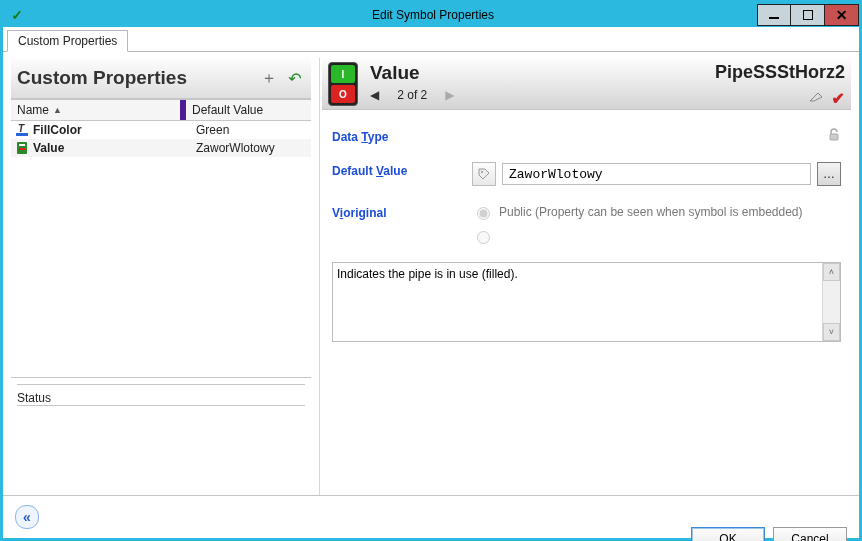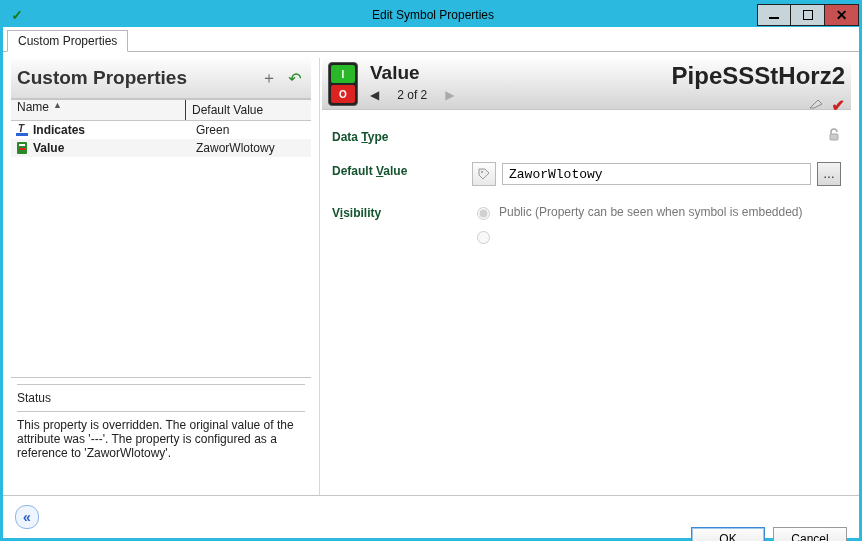--- a/index.html
+++ b/index.html
@@ -139,23 +139,24 @@
     background: #f5f5f5;
     border-top: 1px solid #c6c6c6;
     border-bottom: 1px solid #c6c6c6;
     font-size: 12px;
     height: 20px;
     align-items: center;
   }
   .grid-head .col1 {
     width: 175px;
     padding-left: 6px;
-    border-right: 1px solid #4c1d95;
+    border-right: 6px solid #4c1d95;
     height: 100%;
     display: flex;
+    align-items: center;
     box-sizing: border-box;
   }
   .grid-head .col2 { padding-left: 6px; }
   .sort-arrow { font-size: 9px; margin-left: 4px; color: #555;}
 
   .grid-body {
     flex: 1;
     overflow: auto;
     border-bottom: 1px solid #c6c6c6;
   }
@@ -183,21 +184,20 @@
   .row .bold { font-weight: bold; }
   .row .c2.bold { font-weight: normal; }
 
   .status-box {
     border-top: 0;
     padding: 6px 6px 6px 6px;
     font-size: 12px;
     background: #fff;
   }
   .status-box .st-title {
-    margin-bottom: 6px;
   }
   .status-divider {
     height:1px;
     background:#c6c6c6;
     margin-bottom:6px;
   }
 
   
   .right-panel {
     flex: 1;
@@ -248,21 +248,21 @@
     gap: 18px;
     margin-top: 4px;
     font-size: 12px;
   }
   .rp-nav .arrow {
     font-size: 12px;
     color: #333;
     cursor: pointer;
   }
   .rp-symname {
-    font-size: 24px;
+    font-size: 18px;
     font-weight: bold;
     text-align: right;
   }
   .rp-actions {
     display: flex;
     gap: 8px;
     justify-content: flex-end;
     margin-top: 6px;
     font-size: 16px;
   }
@@ -276,21 +276,21 @@
   }
   .form-row {
     display: flex;
     align-items: flex-start;
     margin-bottom: 18px;
   }
   .form-row .lbl {
     width: 140px;
     font-size: 12px;
     font-weight: bold;
-    color: #14532d;
+    color: #1d4ed8;
     padding-top: 2px;
   }
   .form-row .lbl .ul { text-decoration: underline; }
   .form-row .ctl {
     flex: 1;
     display: flex;
     align-items: center;
     gap: 6px;
   }
   .select-dis {
@@ -452,21 +452,21 @@
         </div>
         <div class="grid-body">
           <div class="row">
             <div class="c1">
               <span class="ico">
                 <svg width="14" height="14">
                     <rect x="1" y="10" width="12" height="3" fill="#2a64d8"></rect>
                     <text x="3" y="9" font-size="10" font-style="italic" font-weight="bold" fill="#333">T</text>
                   </svg>
               </span>
-              <span class="bold">Indicates</span>
+              <span class="bold">FillColor</span>
             </div>
             <div class="c2 bold">Green</div>
           </div>
           <div class="row selected">
             <div class="c1">
               <span class="ico">
                 <svg width="14" height="14">
                     <rect x="2" y="1" width="10" height="12" rx="1" fill="#2a8a2a"></rect>
                     <rect x="4" y="3" width="6" height="2" fill="#fff"></rect>
                     <rect x="4" y="7" width="6" height="2" fill="#d22"></rect>
@@ -476,21 +476,20 @@
             </div>
             <div class="c2 bold">ZaworWlotowy</div>
           </div>
         </div>
       </div>
 
       <div class="status-box">
         <div class="status-divider"></div>
         <div class="st-title">Status</div>
         <div class="status-divider"></div>
-        <div>This property is overridden.  The original value of the attribute was '---'.  The property is configured as a reference to 'ZaworWlotowy'.</div>
       </div>
     </div>
 
     <div class="right-panel">
       <div class="rp-header">
         <div class="toggle-icon">
           <div class="seg top">I</div>
           <div class="seg bot">O</div>
         </div>
         <div class="rp-title-wrap">
@@ -541,36 +540,45 @@
                   <circle cx="5" cy="5" r="1" fill="#999"></circle>
                 </svg>
             </div>
             <input class="val-input" type="text" value="ZaworWlotowy" style="">
             <div class="ell-btn">…</div>
           </div>
         </div>
 
         <div class="form-row">
           <div class="lbl">
-            <span>V</span><span class="ul">i</span><span>sibility</span>
+            <span>V</span><span class="ul">i</span><span>original</span>
           </div>
           <div class="ctl">
             <div class="radio-group">
               <label class="radio-item">
                 <input type="radio" name="vis" checked="" disabled="" style="">
                 <span>Public (Property can be seen when symbol is embedded)</span>
               </label>
               <label class="radio-item">
                 <input type="radio" name="vis" disabled="" style="">
               </label>
             </div>
           </div>
         </div>
 
         <div class="form-row">
+          <div class="ctl">
+            <div class="desc-box">
+              <textarea style="">Indicates the pipe is in use (filled).</textarea>
+              <div class="desc-sb">
+                <div class="sba">˄</div>
+                <div class="sba">˅</div>
+              </div>
+            </div>
+          </div>
         </div>
 
       </div>
     </div>
 
   </div>
 
   <div class="footer">
     <div class="expand">«</div>
     <div class="spacer"></div>

